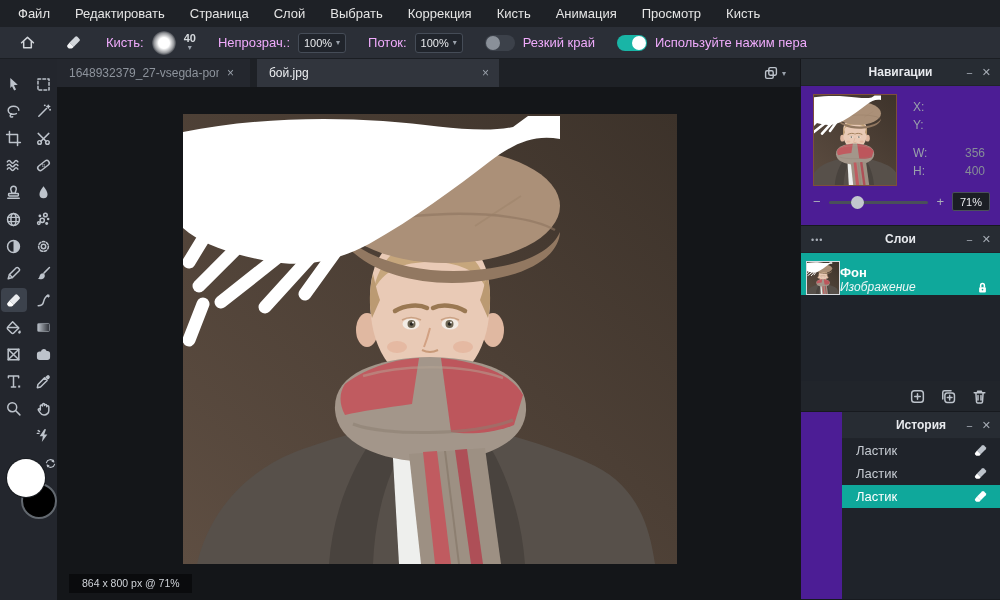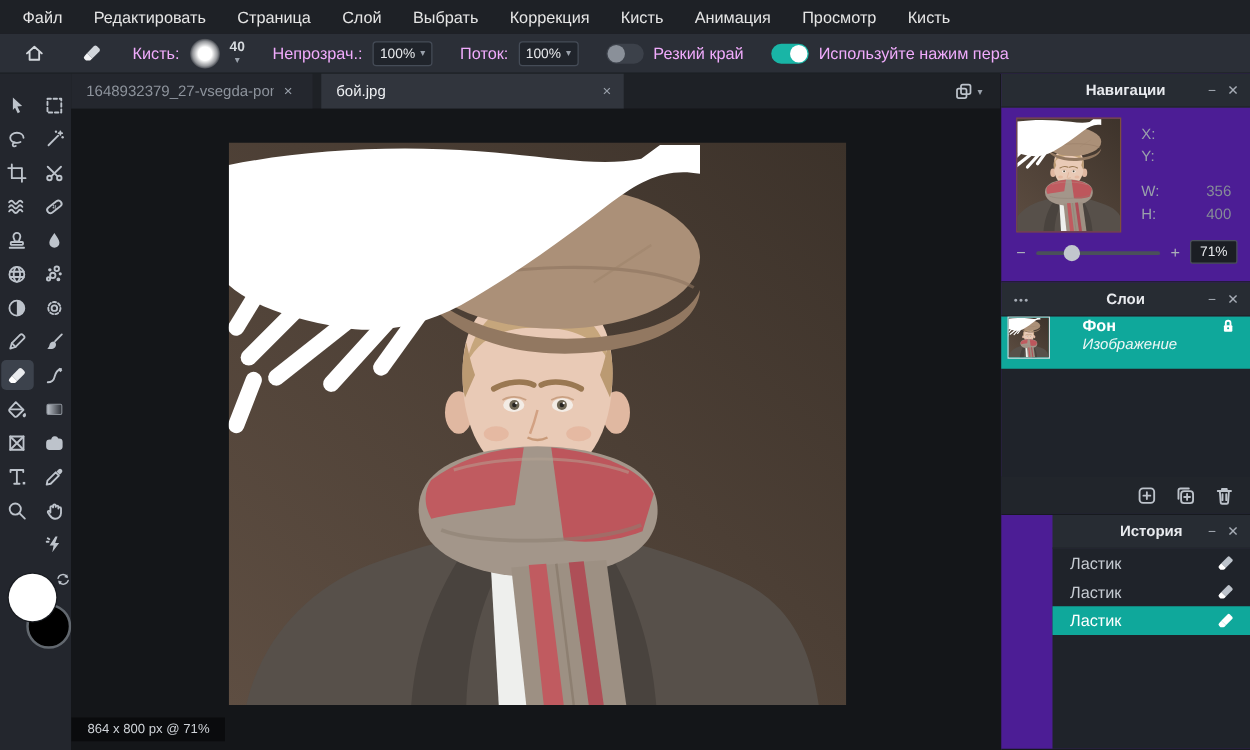--- a/index.html
+++ b/index.html
@@ -57,21 +57,21 @@
   .tab { display:flex; align-items:center; gap:8px; padding:0 10px 0 12px; font-size:12px; cursor:default; }
   .tab.inactive { background:#24272e; color:#8d939c; width:193px; margin-right:7px; }
   .tab.inactive .tab-label { max-width:150px; overflow:hidden; white-space:nowrap; }
   .tab.active { background:#31353d; color:#eef0f3; width:242px; justify-content:space-between; }
   .tab .x { font-size:12px; color:#9aa1ab; }
   .tabbar-win { margin-left:auto; display:flex; align-items:center; gap:3px; padding-right:14px; }
   .tabbar-win i { color:#9aa1ab; font-size:8px; font-style:normal; }
 
   .canvas { position:relative; flex:1; background:#141619; overflow:hidden; }
   .photo { position:absolute; left:126px; top:27px; width:494px; height:450px; }
-  .status-chip { position:absolute; left:0; bottom:7px; background:#0a0b0d; color:#cfd3d8;
+  .status-chip { position:absolute; left:12px; bottom:7px; background:#0a0b0d; color:#cfd3d8;
     font-size:10.5px; padding:3px 12px 4px 13px; }
 
   
   .rightcol { width:200px; flex:0 0 200px; background:#4c1d95; border-left:1px solid #15171b;
     display:flex; flex-direction:column; }
   .panel { display:flex; flex-direction:column; border-bottom:1px solid #171a1f; min-height:0; }
   .phead { height:27px; position:relative; display:flex; align-items:center; justify-content:center;
     flex:0 0 27px; background:#272c33; border-bottom:1px solid #20242a; }
   .phead .ptitle { color:#e8eaee; font-size:12px; font-weight:700; }
   .phead .pctrl { position:absolute; right:9px; top:0; height:27px; display:flex; align-items:center; gap:9px; }
@@ -91,21 +91,21 @@
   .nav-zoom { display:flex; align-items:center; padding:2px 10px 0 12px; gap:8px; }
   .nav-zoom .pm { color:#aab0b8; font-size:13px; line-height:1; }
   .zslider { position:relative; flex:1; height:14px; }
   .zslider .track { position:absolute; left:0; right:0; top:6px; height:3px; background:#4a505a; border-radius:2px; }
   .zslider .thumb { position:absolute; left:22%; top:1px; width:13px; height:13px; border-radius:50%; background:#c2c7ce; }
   .zinput { width:38px; height:19px; background:#1b1e24; border:1px solid #4a505a; border-radius:2px;
     color:#e8eaed; font-size:11px; text-align:center; font-family:"Liberation Sans",sans-serif; }
 
   .panel-layers { height:186px; flex:0 0 186px; }
   .layers-body { flex:1; background:#1f232a; display:flex; flex-direction:column; min-height:0; }
-  .layer-row { height:42px; background:#0fa89b; display:flex; align-items:flex-start; padding:0 10px 0 5px; gap:26px; flex:0 0 42px; }
+  .layer-row { height:42px; background:#0fa89b; display:flex; align-items:flex-end; padding:0 10px 0 5px; gap:0; flex:0 0 42px; }
   .layer-thumb { width:34px; height:34px; border:1px solid #d8dce0; }
   .layer-thumb svg { display:block; }
   .layer-meta { display:flex; flex-direction:column; line-height:15px; }
   .layer-name { color:#ffffff; font-size:13px; font-weight:700; }
   .layer-type { color:#eef7f6; font-size:12px; font-style:italic; }
   .layer-lock { margin-left:auto; }
   .layers-actions { height:30px; display:flex; align-items:center; justify-content:flex-end;
     gap:14px; padding-right:12px; flex:0 0 30px; background:#21252b; }
 
   .panel-history { flex:1;padding-left:41px; }

